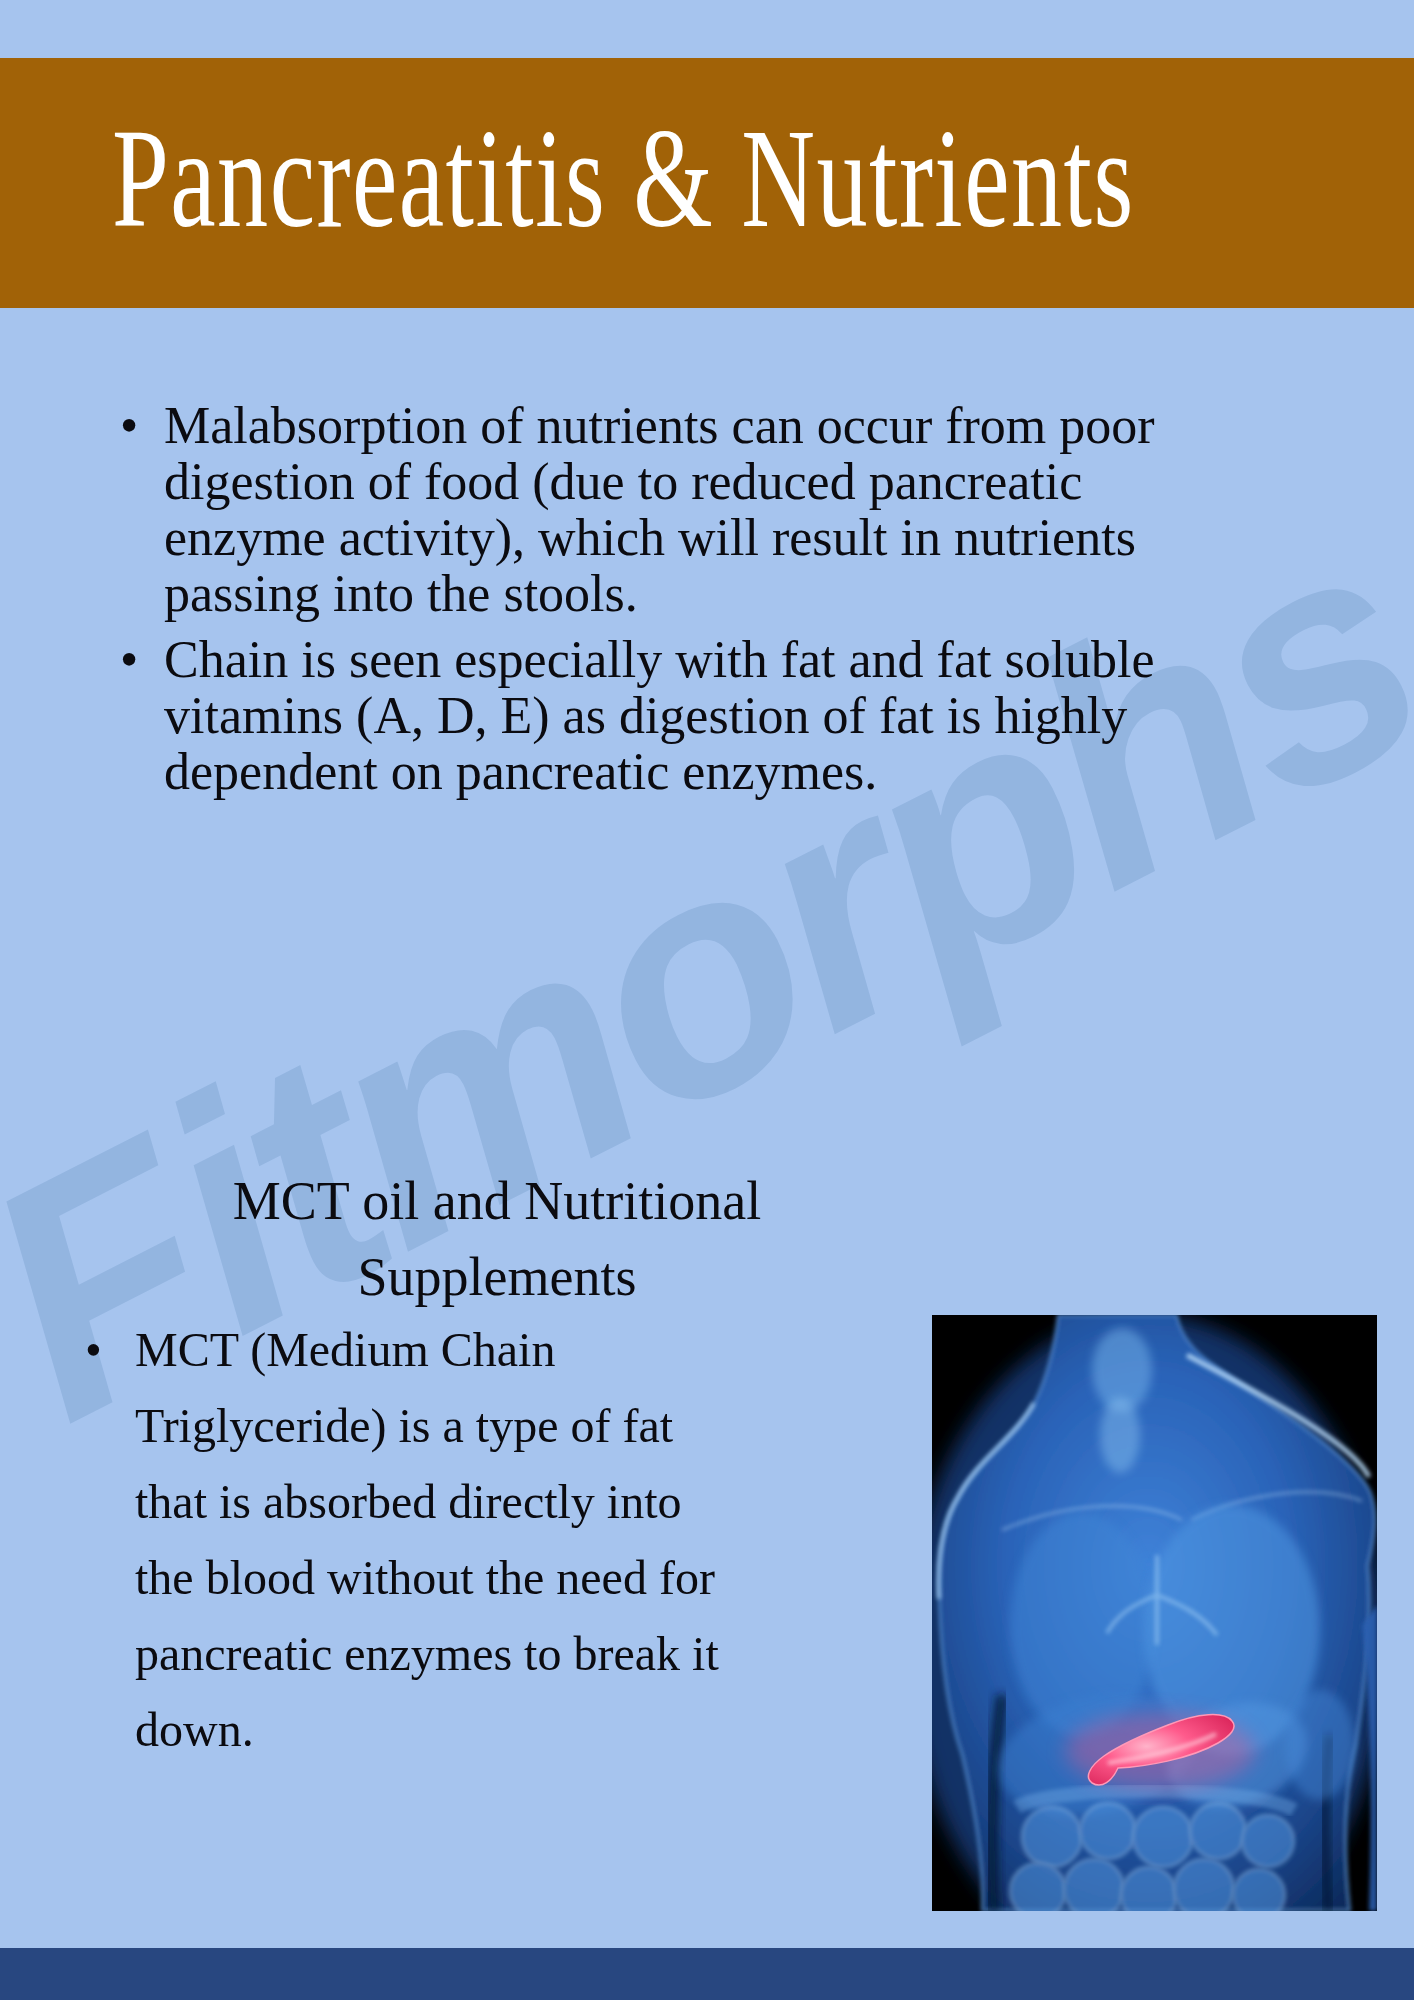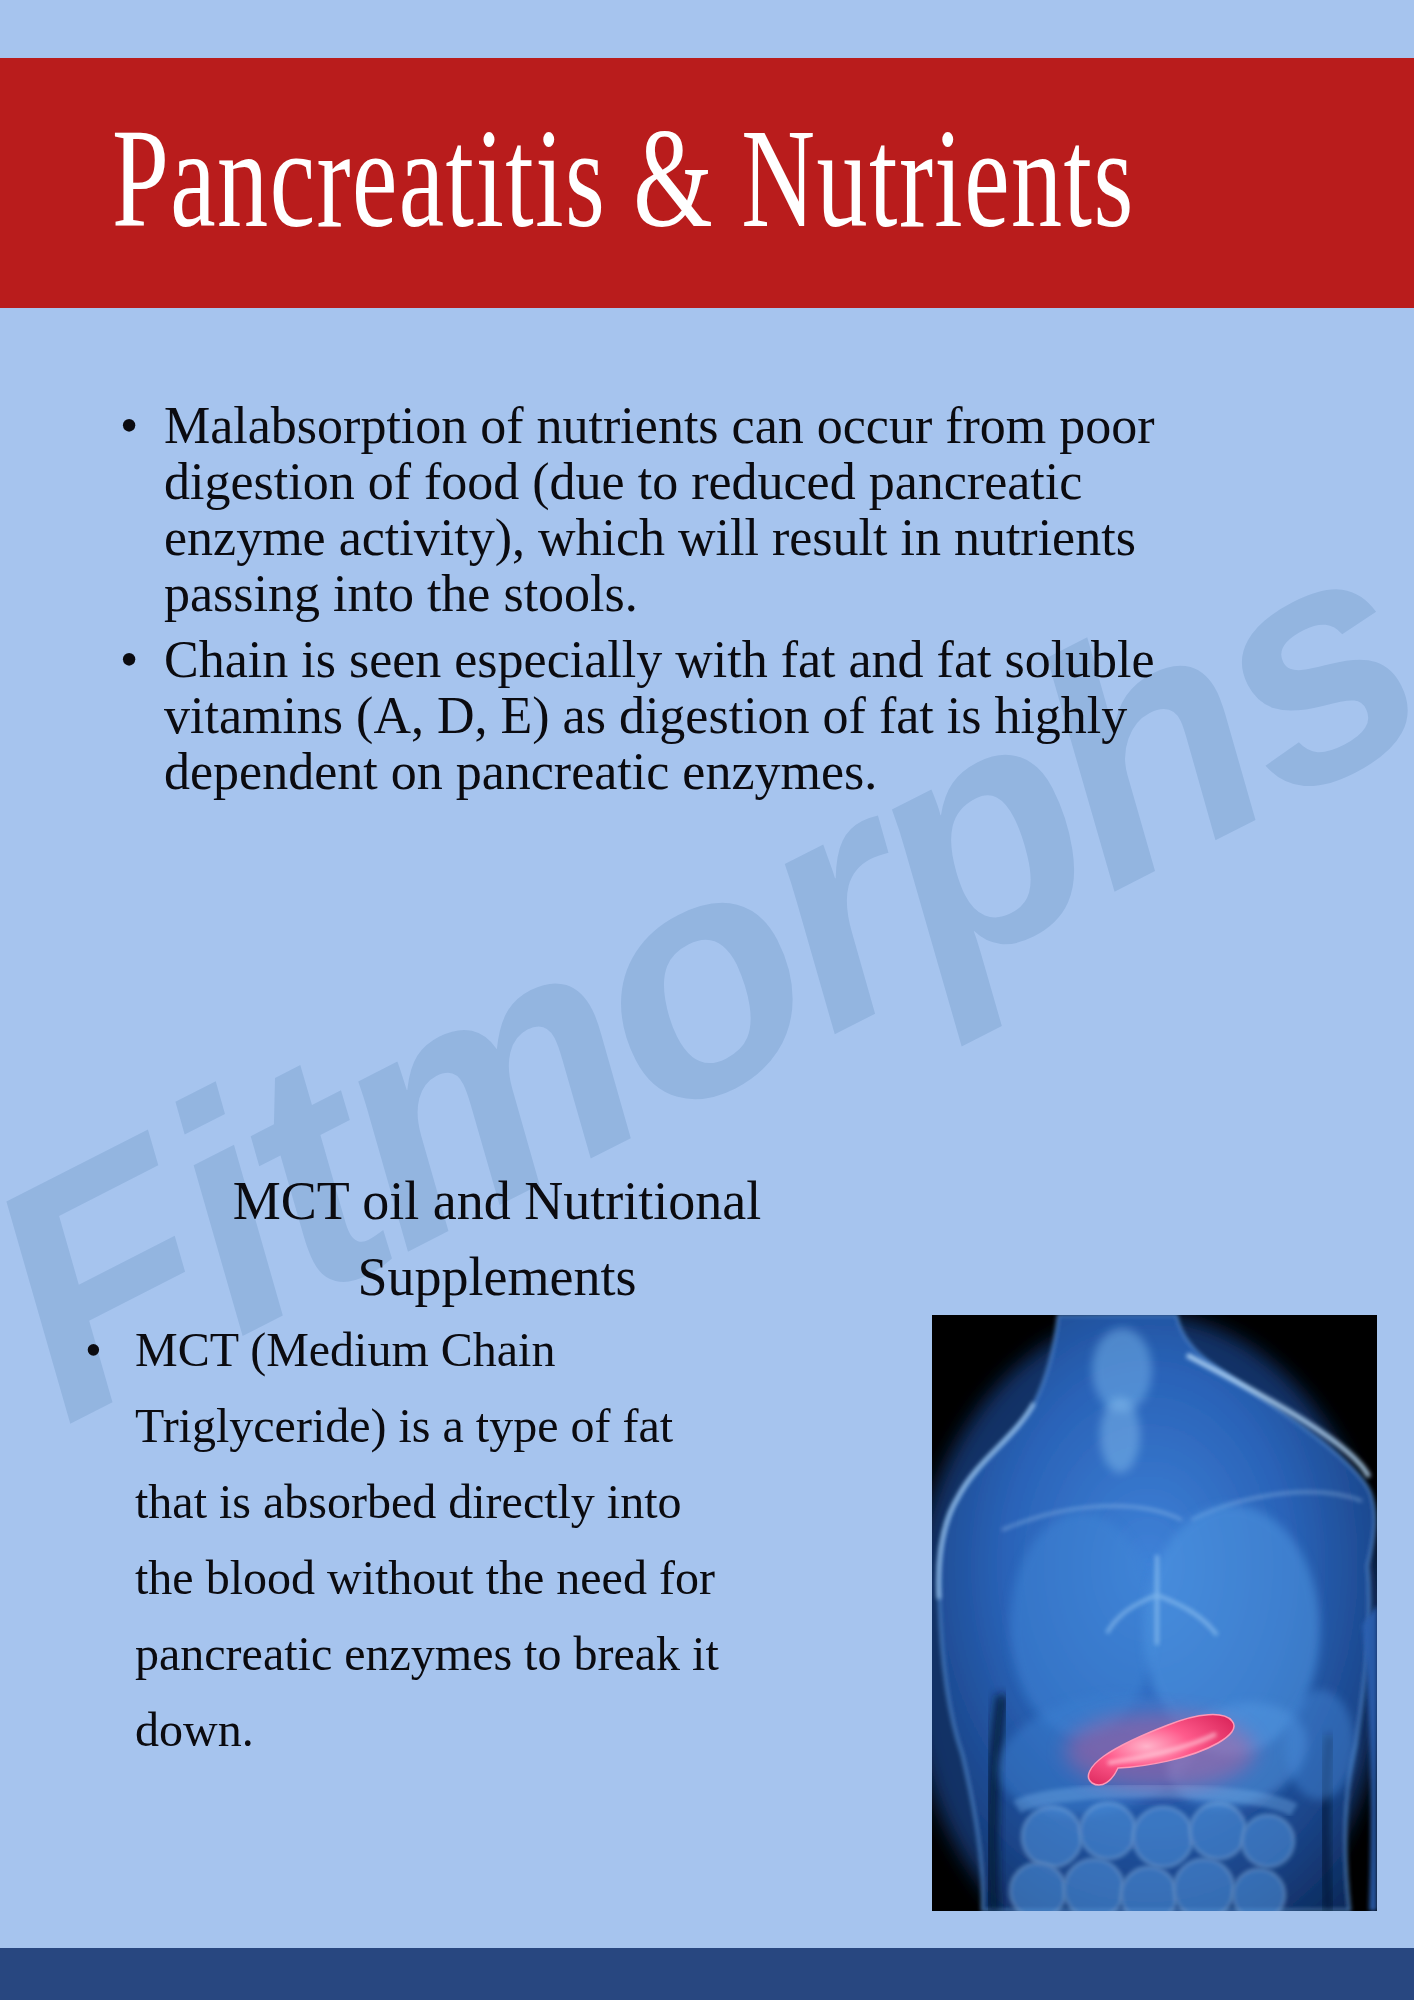--- a/index.html
+++ b/index.html
@@ -19,21 +19,21 @@
     font-size:330px; line-height:1; letter-spacing:-8px;
     color:#84a9d6; opacity:0.55;
     transform:rotate(-27deg);
     transform-origin:center;
     z-index:0; text-align:center;
     pointer-events:none;
   }
 
   .title-band {
     position:absolute; left:0; top:58px; width:1414px; height:250px;
-    background:#b91c1c; z-index:2;
+    background:#a16207; z-index:2;
   }
   .title {
     position:absolute; left:112px; top:50%;
     margin:0; white-space:nowrap;
     transform:translateY(-53%) scaleX(0.72);
     transform-origin:left center;
     font-size:142px; font-weight:normal; letter-spacing:2px;
     color:#ffffff;
   }
 

